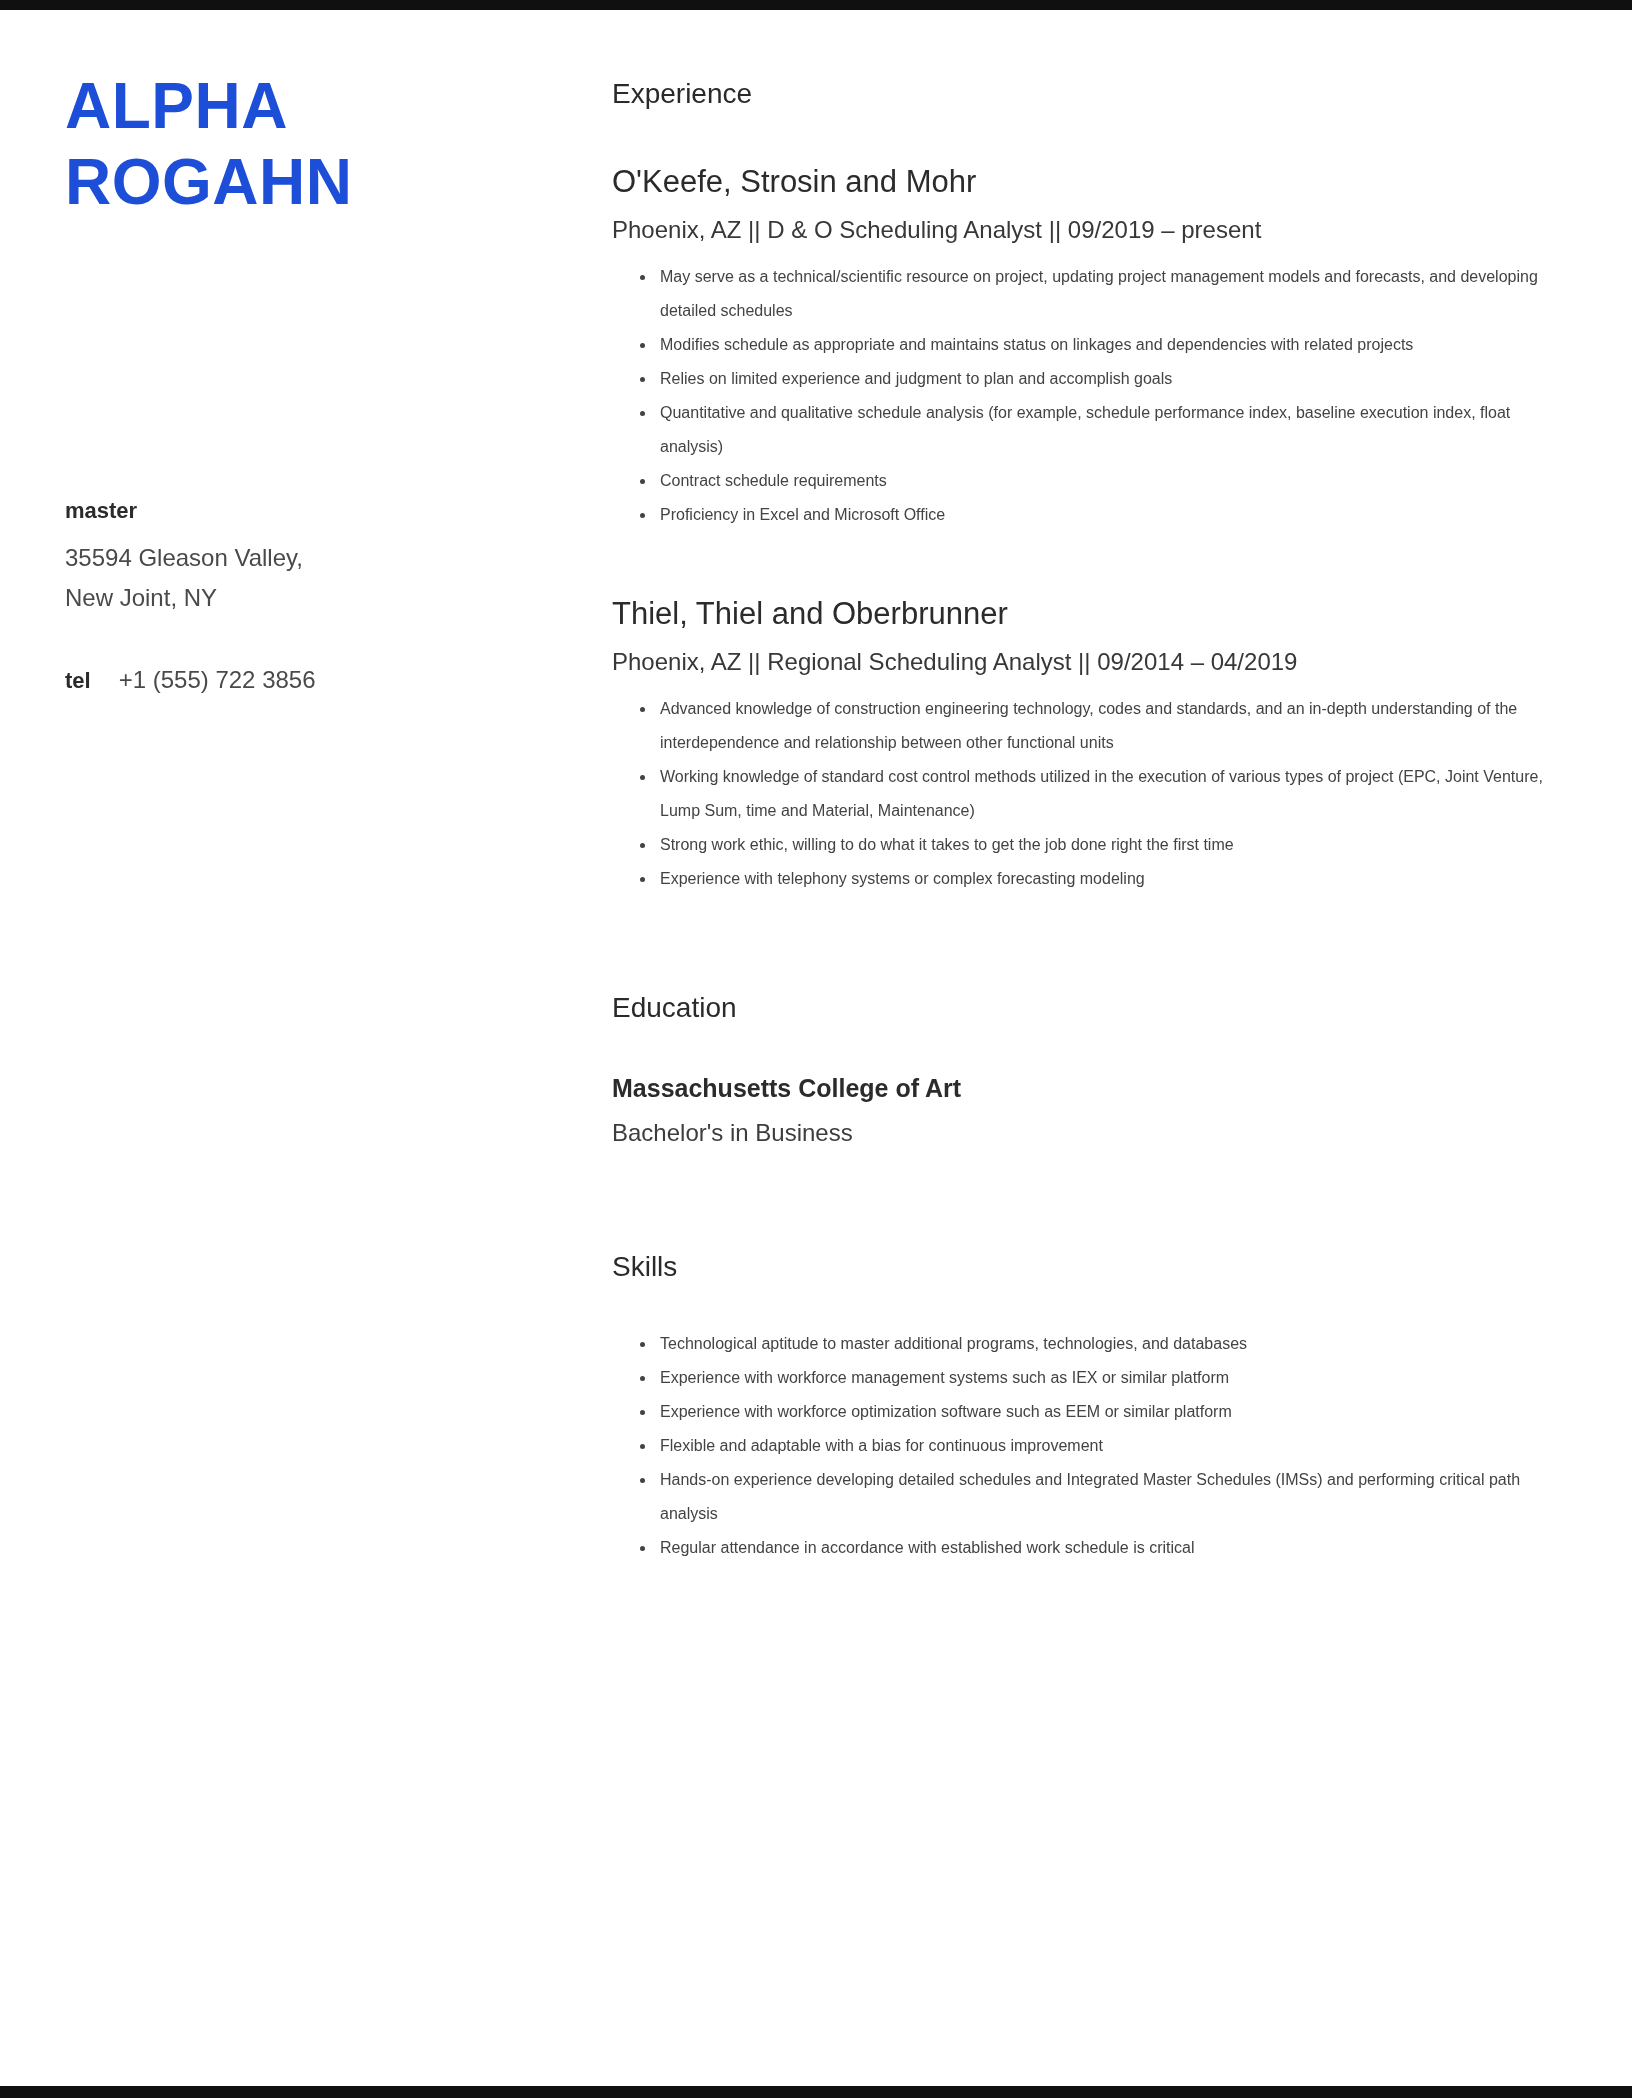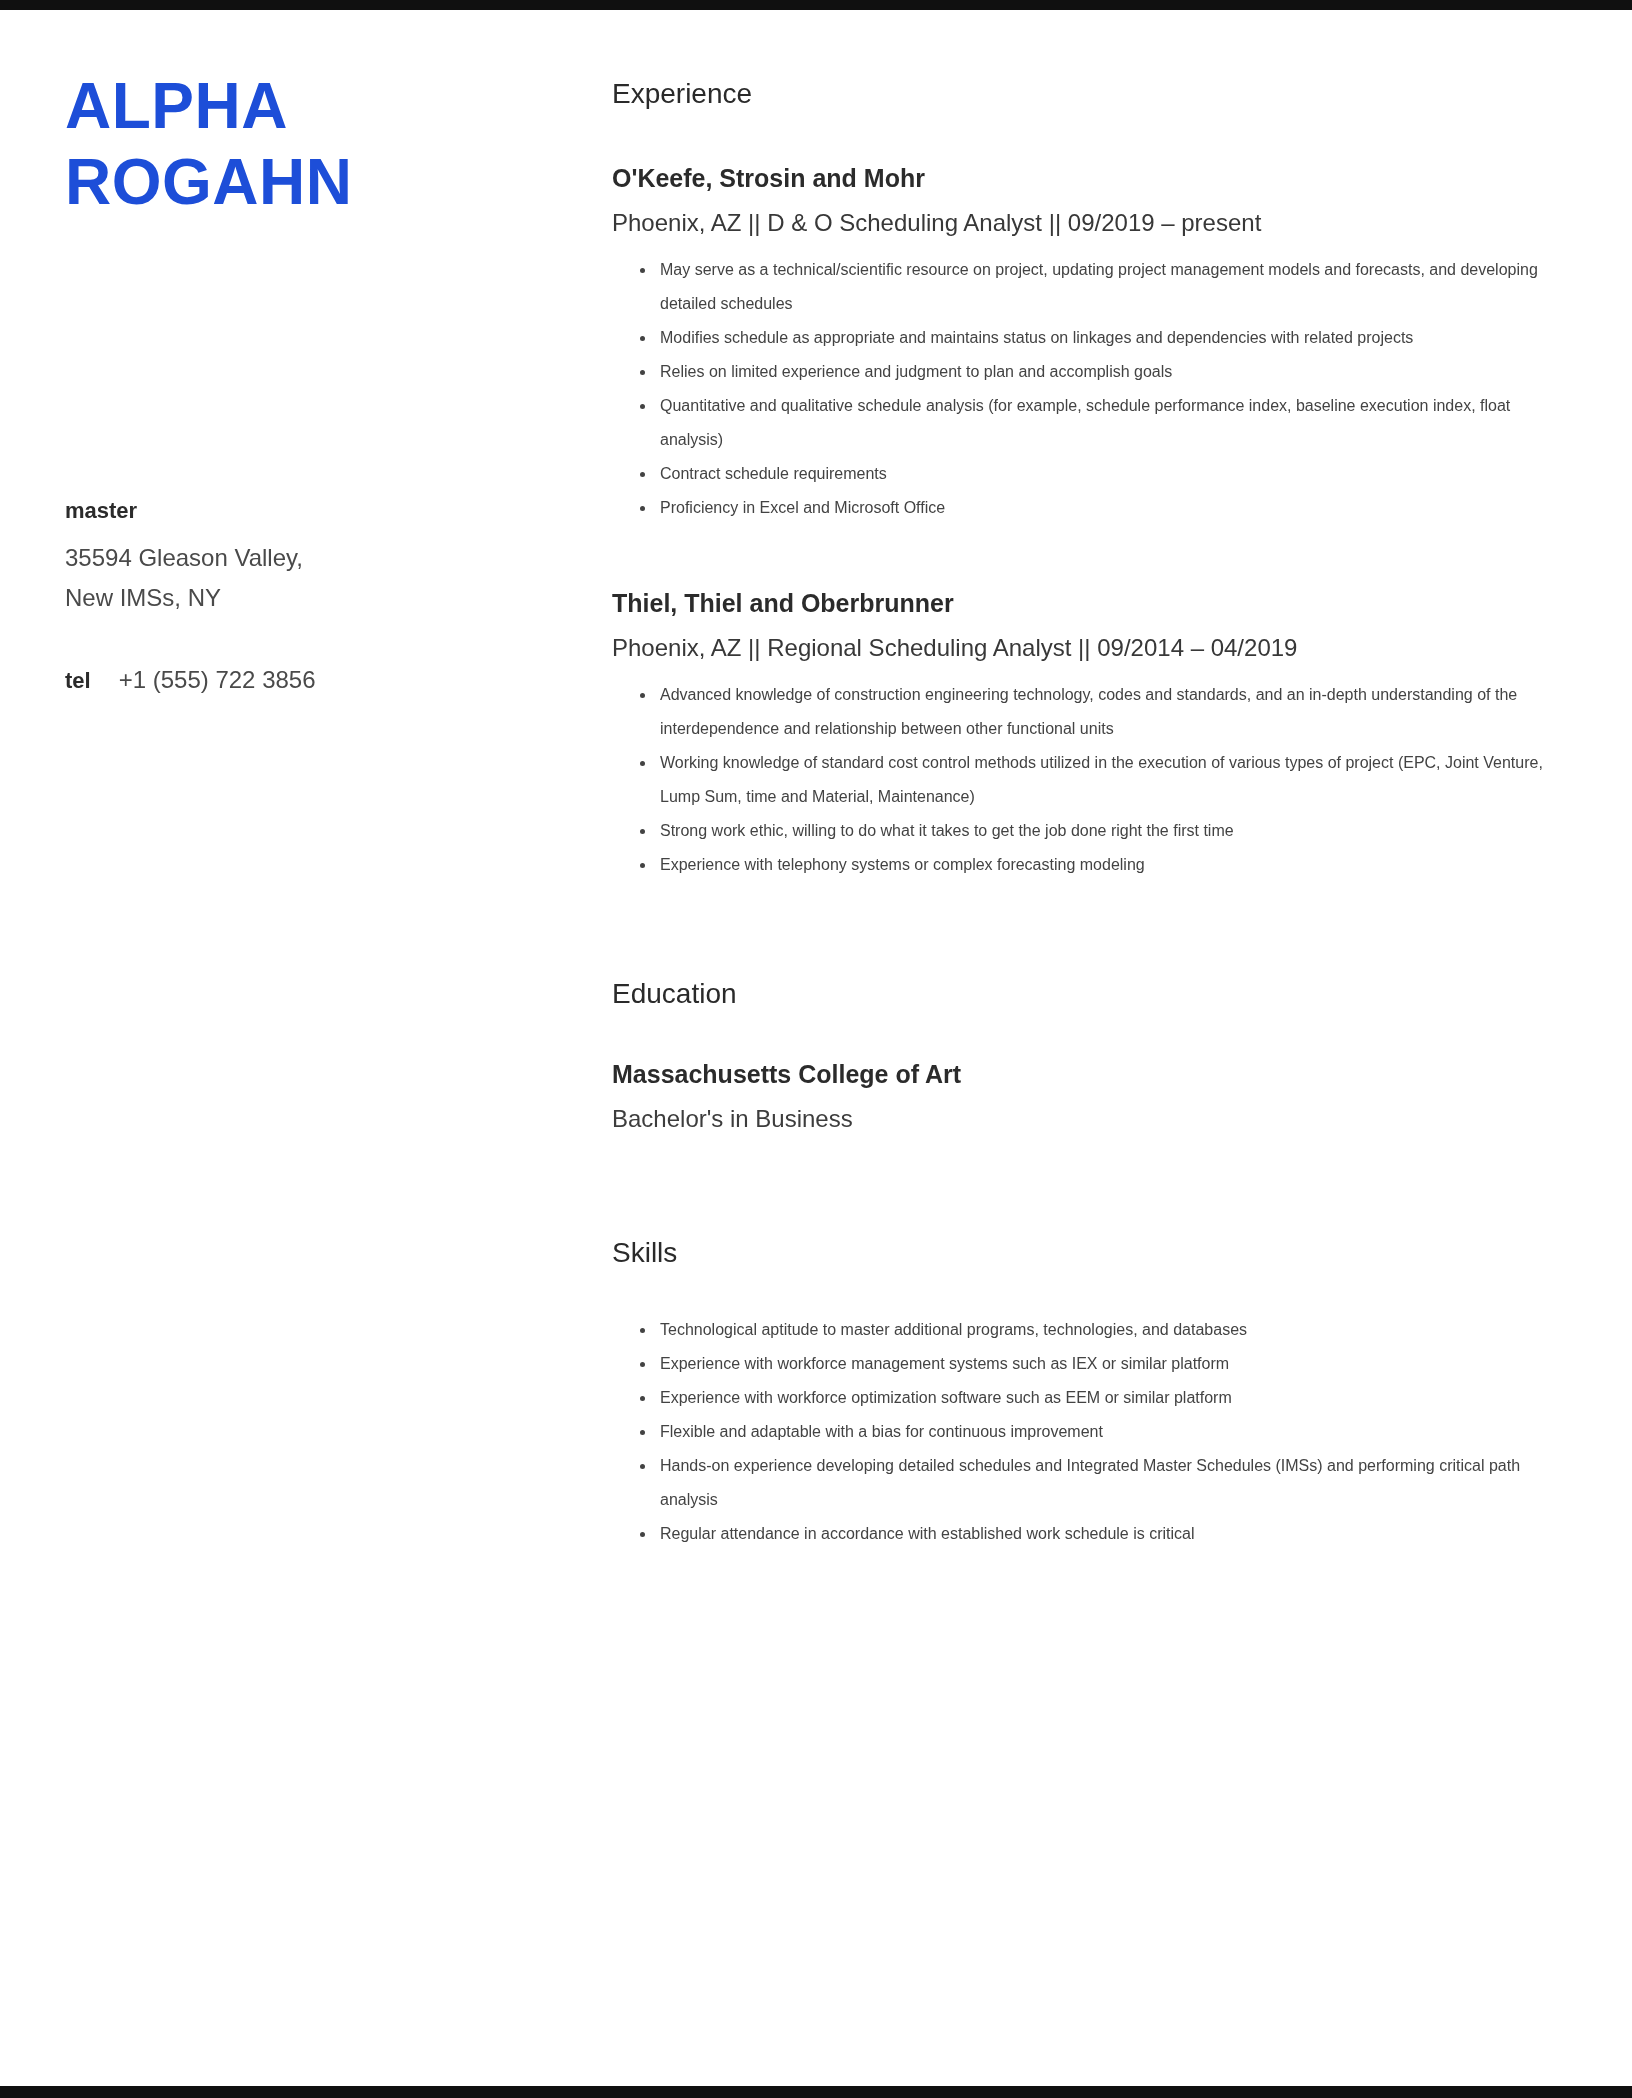--- a/index.html
+++ b/index.html
@@ -75,22 +75,22 @@
   }
   .section-heading {
     font-size: 28px;
     font-weight: 400;
     color: #2a2a2a;
     margin: 0;
   }
   .job { margin-top: 54px; }
   .job + .job { margin-top: 64px; }
   .company {
-    font-size: 25px;
-    font-weight: 700;
+    font-size: 31px;
+    font-weight: 400;
     color: #2b2b2b;
   }
   .job-meta {
     font-size: 24px;
     color: #383838;
     margin-top: 16px;
   }
   ul.bullets {
     margin: 16px 0 0 0;
     padding-left: 44px;
@@ -125,21 +125,21 @@
 <div class="edge-bar top"></div>
 
 <div class="name-block">
   <div class="name-line">ALPHA</div>
   <div class="name-line">ROGAHN</div>
 </div>
 
 <div class="address-block">
   <div class="field-label">master</div>
   <div class="field-value">35594 Gleason Valley,</div>
-  <div class="field-value">New IMSs, NY</div>
+  <div class="field-value">New Joint, NY</div>
 </div>
 
 <div class="tel-block">
   <div class="field-label">tel</div>
   <div class="field-value">+1 (555) 722 3856</div>
 </div>
 
 <div class="main">
 
   <h2 class="section-heading">Experience</h2>

